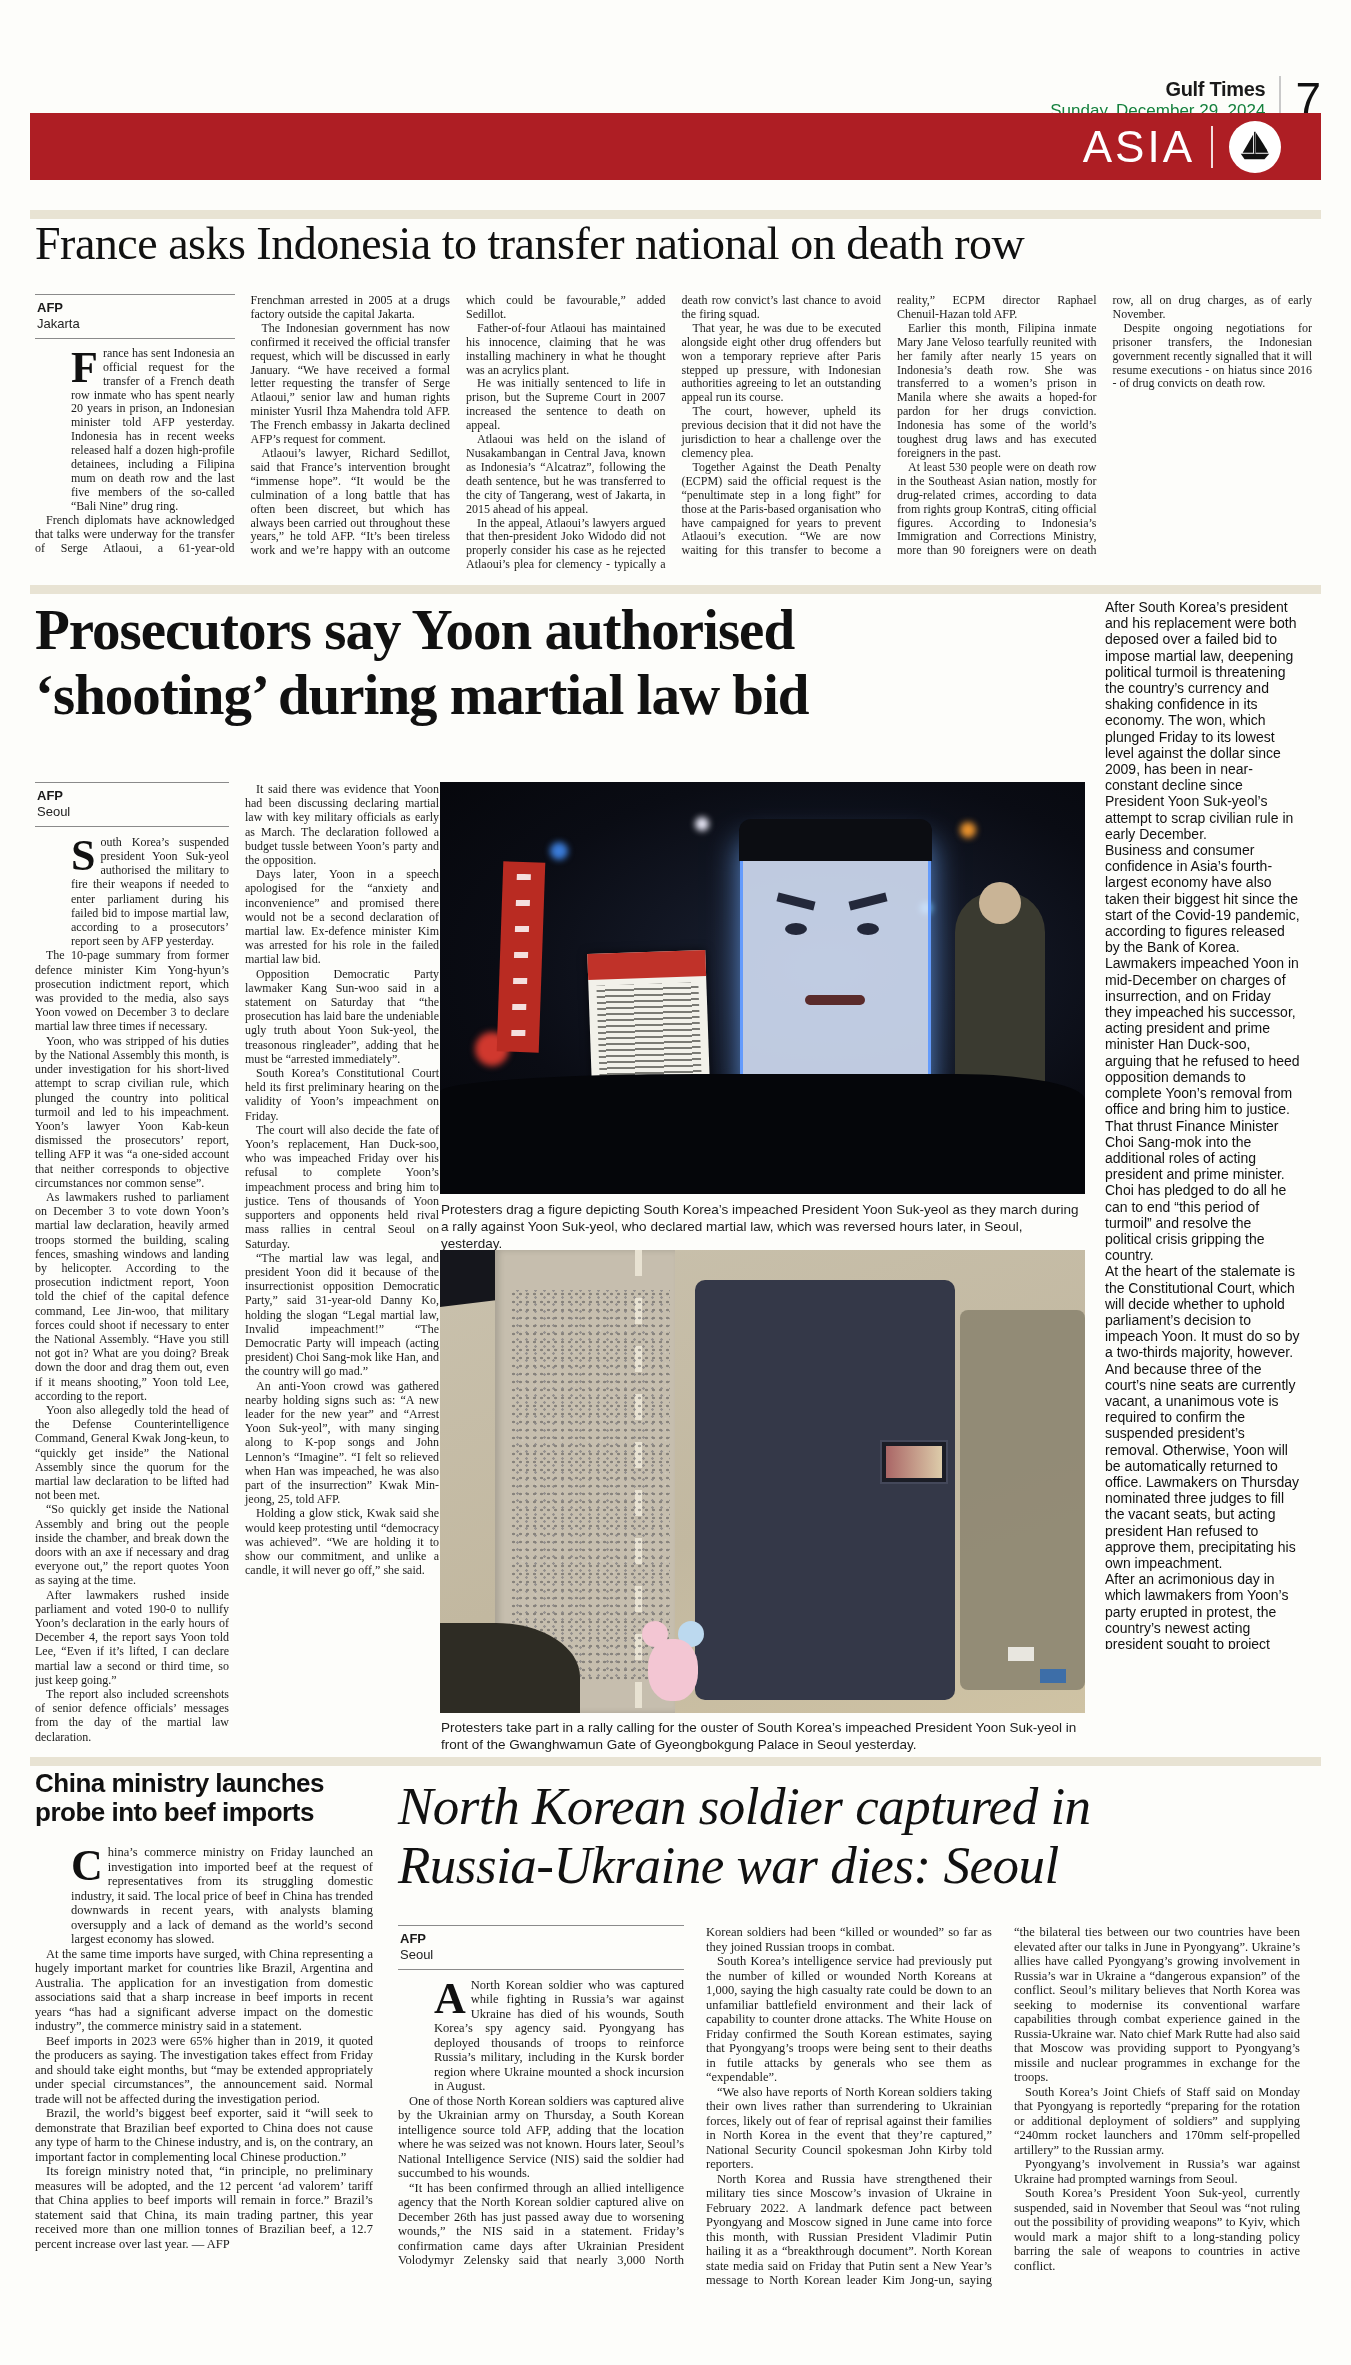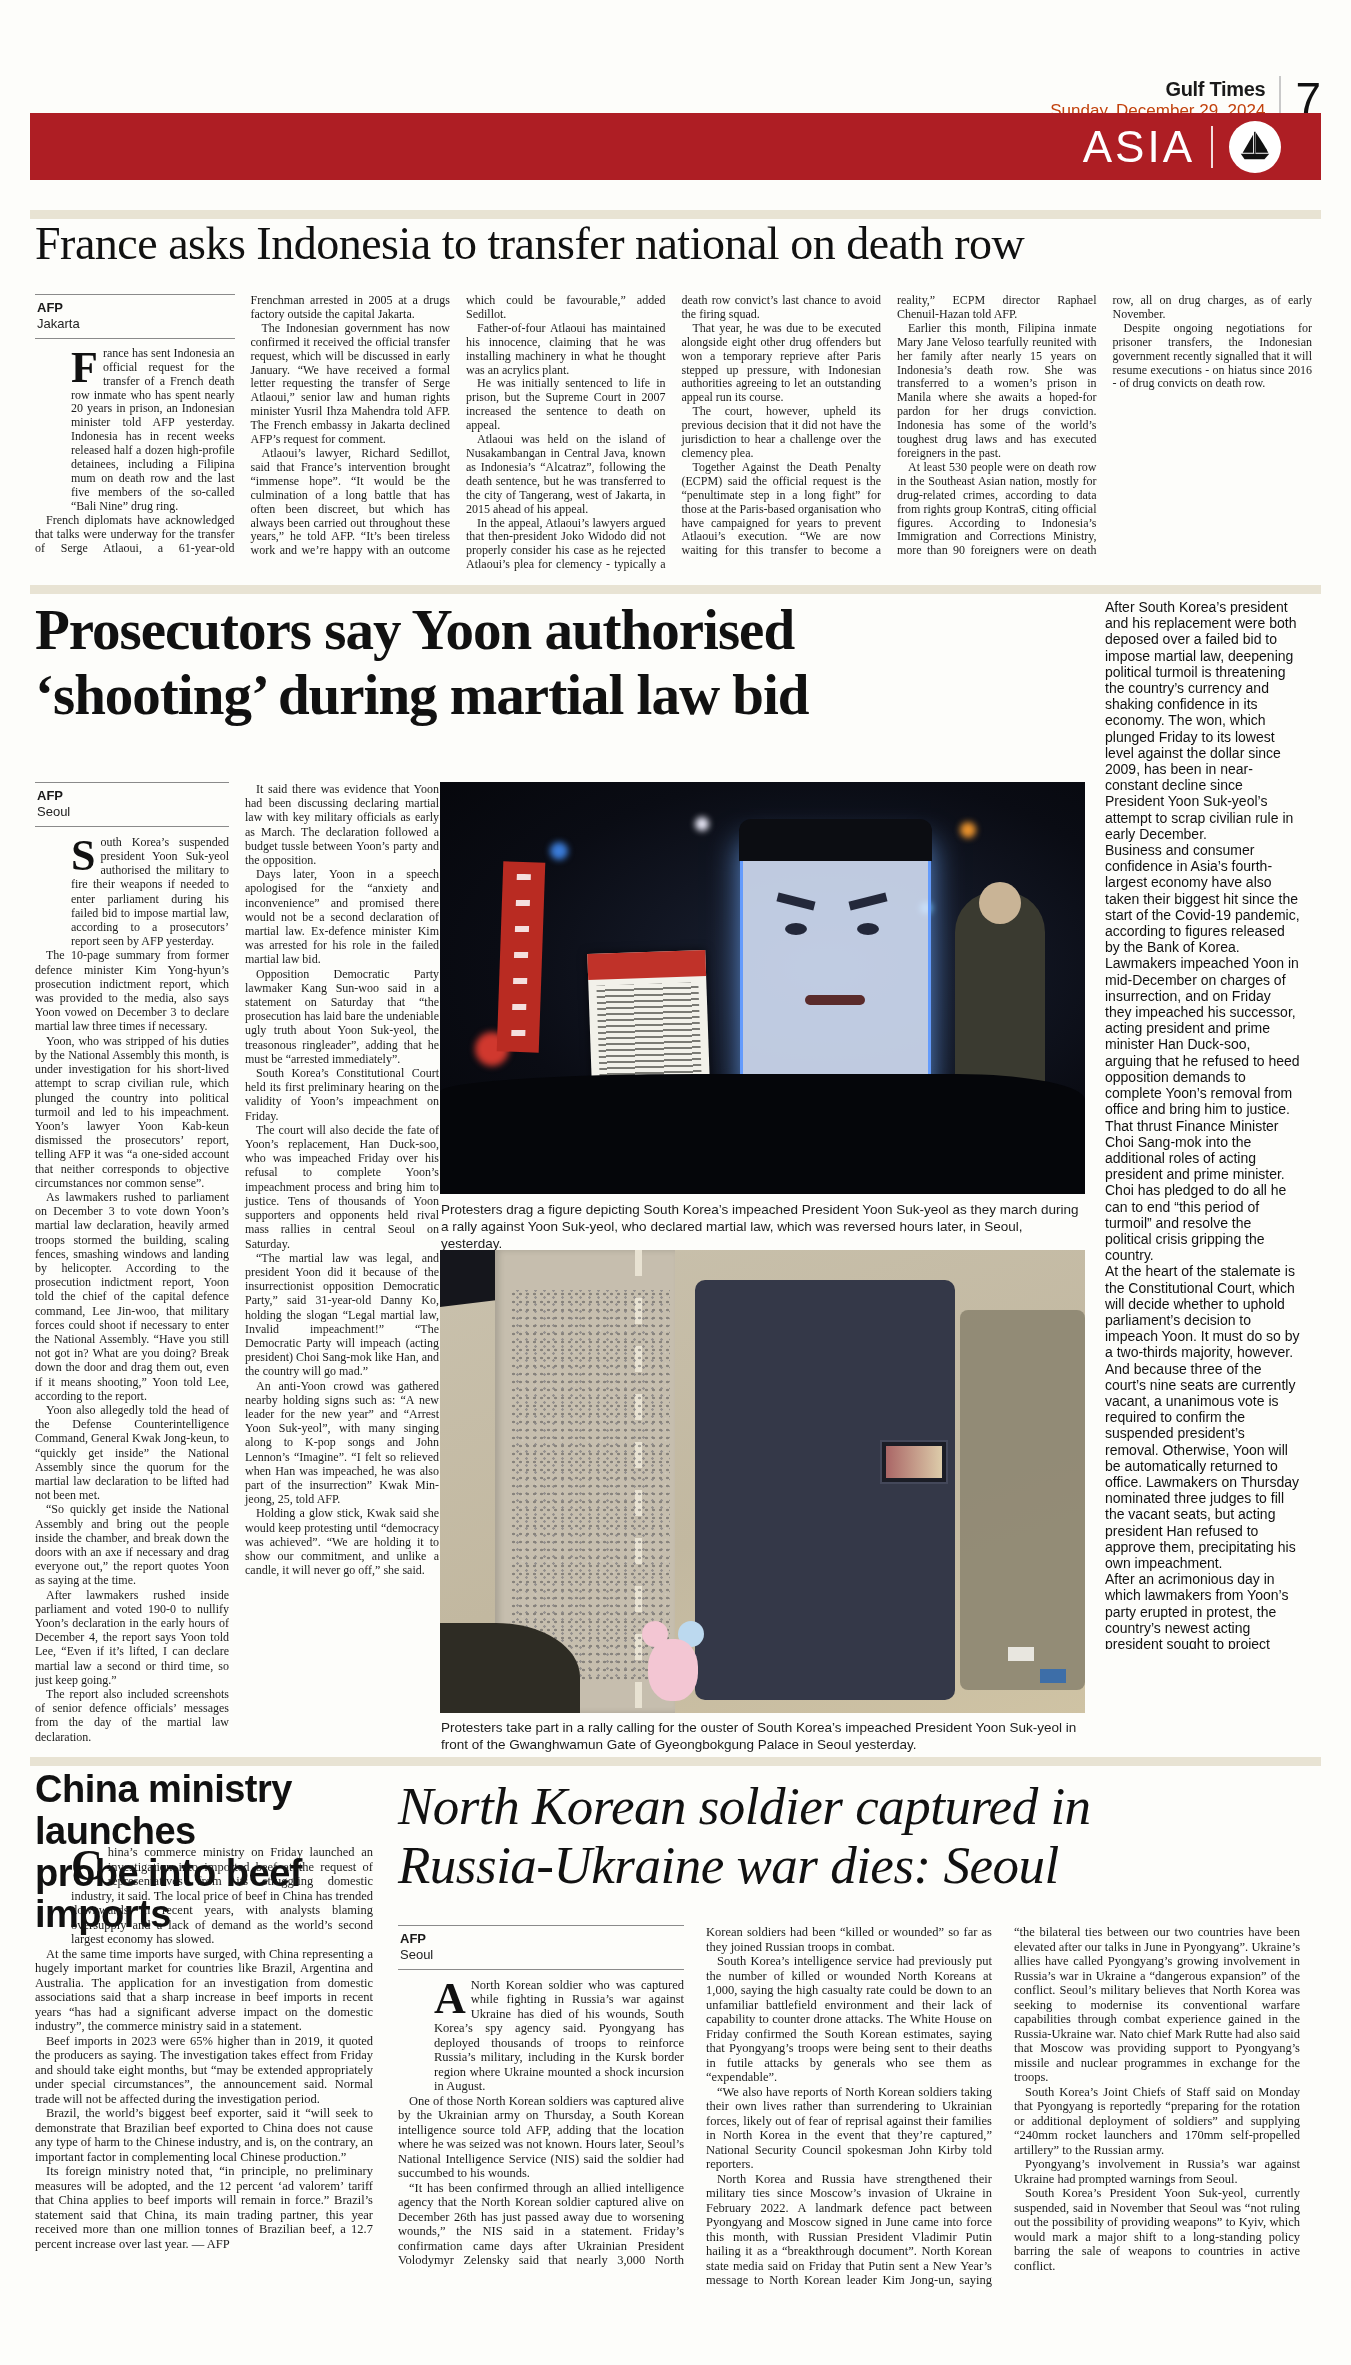--- a/index.html
+++ b/index.html
@@ -5,21 +5,21 @@
 <style>
   html,body{margin:0;padding:0;background:#e9e9e9;}
   #page{position:relative;width:1351px;height:2365px;background:#fdfdfa;margin:0 auto;
         font-family:"Liberation Serif", serif;color:#1a1a1a;overflow:hidden;}
   .abs{position:absolute;}
 
   
   #header-meta{position:absolute;top:76px;left:1000px;width:321px;display:flex;justify-content:flex-end;align-items:center;gap:14px;font-family:"Liberation Sans", sans-serif;}
   #paper-stack{text-align:right;line-height:1.15;}
   #paper-title{font-weight:bold;font-size:20px;letter-spacing:-0.3px;}
-  #paper-date{font-size:17px;color:#c2410c;}
+  #paper-date{font-size:17px;color:#15803d;}
   #hdr-divider{width:2px;height:46px;background:#c9c9c9;}
   #page-number{font-size:46px;line-height:1;color:#111;}
 
   #section-banner{position:absolute;left:30px;top:113px;width:1291px;height:67px;background:#ae1e24;
     display:flex;align-items:center;justify-content:flex-end;padding-right:40px;box-sizing:border-box;gap:16px;}
   #section-name{color:#fff;font-family:"Liberation Sans", sans-serif;font-size:44px;letter-spacing:3px;font-weight:300;}
   #banner-divider{width:2px;height:42px;background:rgba(255,255,255,0.85);}
   #dhow-circle{width:52px;height:52px;border-radius:50%;background:#fff;display:flex;align-items:center;justify-content:center;}
 
   .beige-rule{position:absolute;left:30px;width:1291px;height:9px;background:#e8e3d3;}
@@ -48,21 +48,21 @@
   .photo{position:absolute;left:440px;width:645px;overflow:hidden;background:#111;}
   #photo-1{top:782px;height:412px;}
   #photo-2{top:1250px;height:463px;}
   .caption{position:absolute;left:441px;width:644px;font-family:"Liberation Sans", sans-serif;
      font-size:13.5px;line-height:17px;color:#1c1c1c;}
   #caption-1{top:1201px;}
   #caption-2{top:1719px;}
 
   
   #china-headline{position:absolute;left:35px;top:1769px;width:345px;font-family:"Liberation Sans", sans-serif;
-     font-weight:bold;font-size:38px;line-height:1.1;letter-spacing:-0.5px;color:#111;}
+     font-weight:bold;font-size:26px;line-height:1.1;letter-spacing:-0.5px;color:#111;}
   #china-body{position:absolute;left:35px;top:1845px;width:338px;height:462px;font-size:12.5px;line-height:14.5px;overflow:hidden;}
 
   
   #nk-headline{position:absolute;left:398px;top:1777px;width:910px;font-size:53px;line-height:1.12;font-weight:400;letter-spacing:-0.5px;font-style:italic;}
   #nk-body{position:absolute;left:398px;top:1925px;width:902px;height:366px;
      column-count:3;column-gap:22px;column-fill:auto;font-size:12.5px;line-height:14.5px;overflow:hidden;}
 
   
   #sidebar{position:absolute;left:1105px;top:585px;width:196px;}
   #sidebar-headline{font-family:"Liberation Sans", sans-serif;font-weight:bold;font-size:26px;line-height:1.12;color:#111;letter-spacing:-0.5px;}

